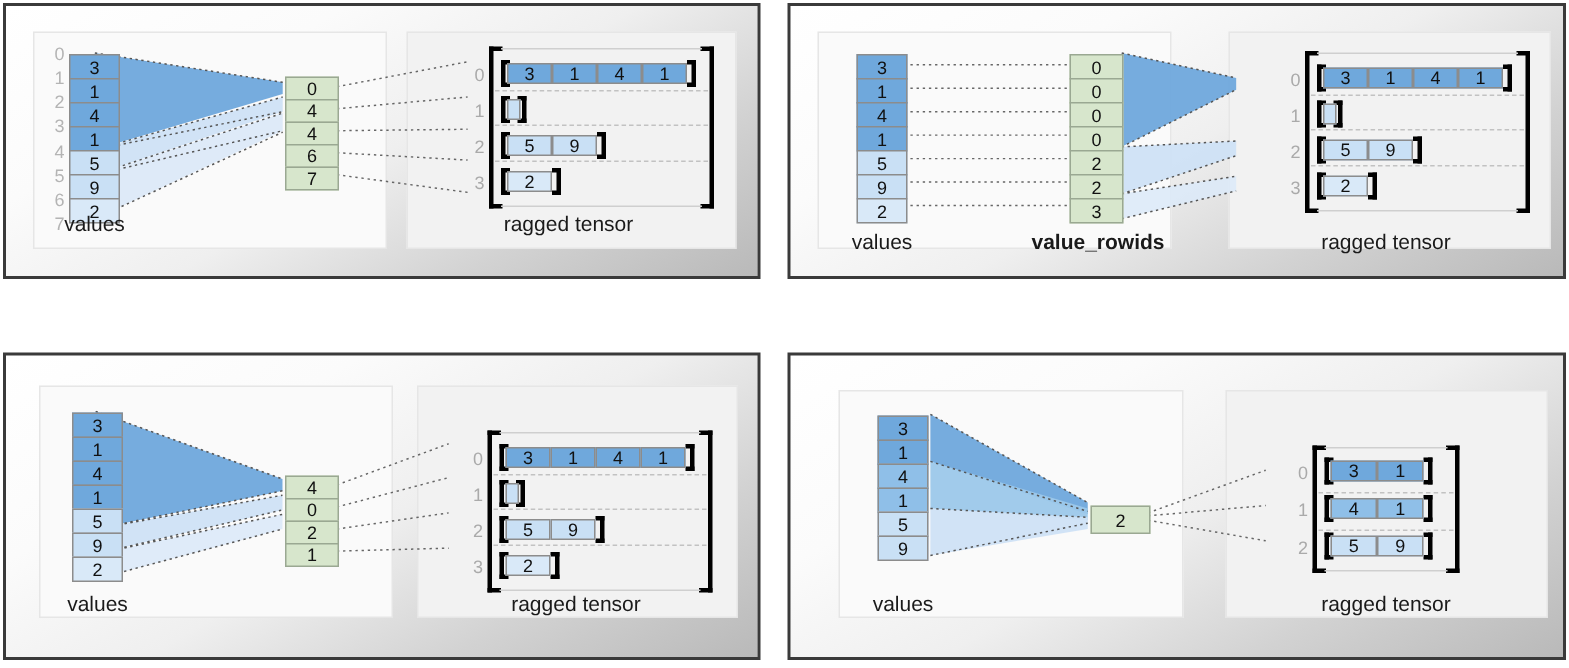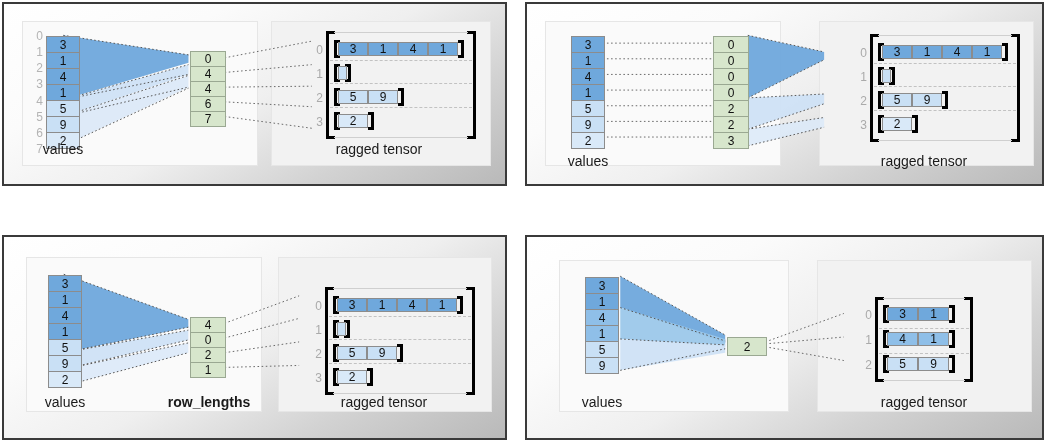--- a/index.html
+++ b/index.html
@@ -234,20 +234,21 @@
 
     <div class="cell green" style="left:186px;top:32px;width:36px;height:17px;">0</div>
     <div class="cell green" style="left:186px;top:48px;width:36px;height:17px;">0</div>
     <div class="cell green" style="left:186px;top:64px;width:36px;height:17px;">0</div>
     <div class="cell green" style="left:186px;top:80px;width:36px;height:17px;">0</div>
     <div class="cell green" style="left:186px;top:96px;width:36px;height:17px;">2</div>
     <div class="cell green" style="left:186px;top:112px;width:36px;height:17px;">2</div>
     <div class="cell green" style="left:186px;top:128px;width:36px;height:17px;">3</div>
 
     <div class="cap" style="left:24px;top:150px;width:74px;">values</div>
+    <div class="cap bold" style="left:130px;top:150px;width:150px;">value_rowids</div>
     <div class="cap" style="left:322px;top:150px;width:150px;">ragged tensor</div>
 
     <div class="rt" style="left:343px;top:30px;width:150px;height:108px;">
       <div class="rt-outer-l" style="left:0;top:0;height:108px;"></div>
       <div class="rt-outer-r" style="right:0;top:0;height:108px;"></div>
       <div class="rt-toprule" style="left:8px;top:1px;width:134px;"></div>
       <div class="rt-botrule" style="left:8px;bottom:1px;width:134px;"></div>
 
       <div class="rowsep" style="left:4px;top:29px;width:142px;"></div>
       <div class="rowsep" style="left:4px;top:52px;width:142px;"></div>
@@ -316,21 +317,20 @@
     <div class="cell blue-l" style="left:44px;top:102px;width:34px;height:17px;">5</div>
     <div class="cell blue-l" style="left:44px;top:118px;width:34px;height:17px;">9</div>
     <div class="cell blue-xl" style="left:44px;top:134px;width:34px;height:17px;">2</div>
 
     <div class="cell green" style="left:186px;top:80px;width:36px;height:16px;">4</div>
     <div class="cell green" style="left:186px;top:95px;width:36px;height:16px;">0</div>
     <div class="cell green" style="left:186px;top:110px;width:36px;height:16px;">2</div>
     <div class="cell green" style="left:186px;top:125px;width:36px;height:16px;">1</div>
 
     <div class="cap" style="left:24px;top:158px;width:74px;">values</div>
-    <div class="cap bold" style="left:130px;top:158px;width:150px;">row_lengths</div>
     <div class="cap" style="left:305px;top:158px;width:150px;">ragged tensor</div>
 
     <div class="rt" style="left:321px;top:50px;width:150px;height:108px;">
       <div class="rt-outer-l" style="left:0;top:0;height:108px;"></div>
       <div class="rt-outer-r" style="right:0;top:0;height:108px;"></div>
       <div class="rt-toprule" style="left:8px;top:1px;width:134px;"></div>
       <div class="rt-botrule" style="left:8px;bottom:1px;width:134px;"></div>
 
       <div class="rowsep" style="left:4px;top:29px;width:142px;"></div>
       <div class="rowsep" style="left:4px;top:52px;width:142px;"></div>

